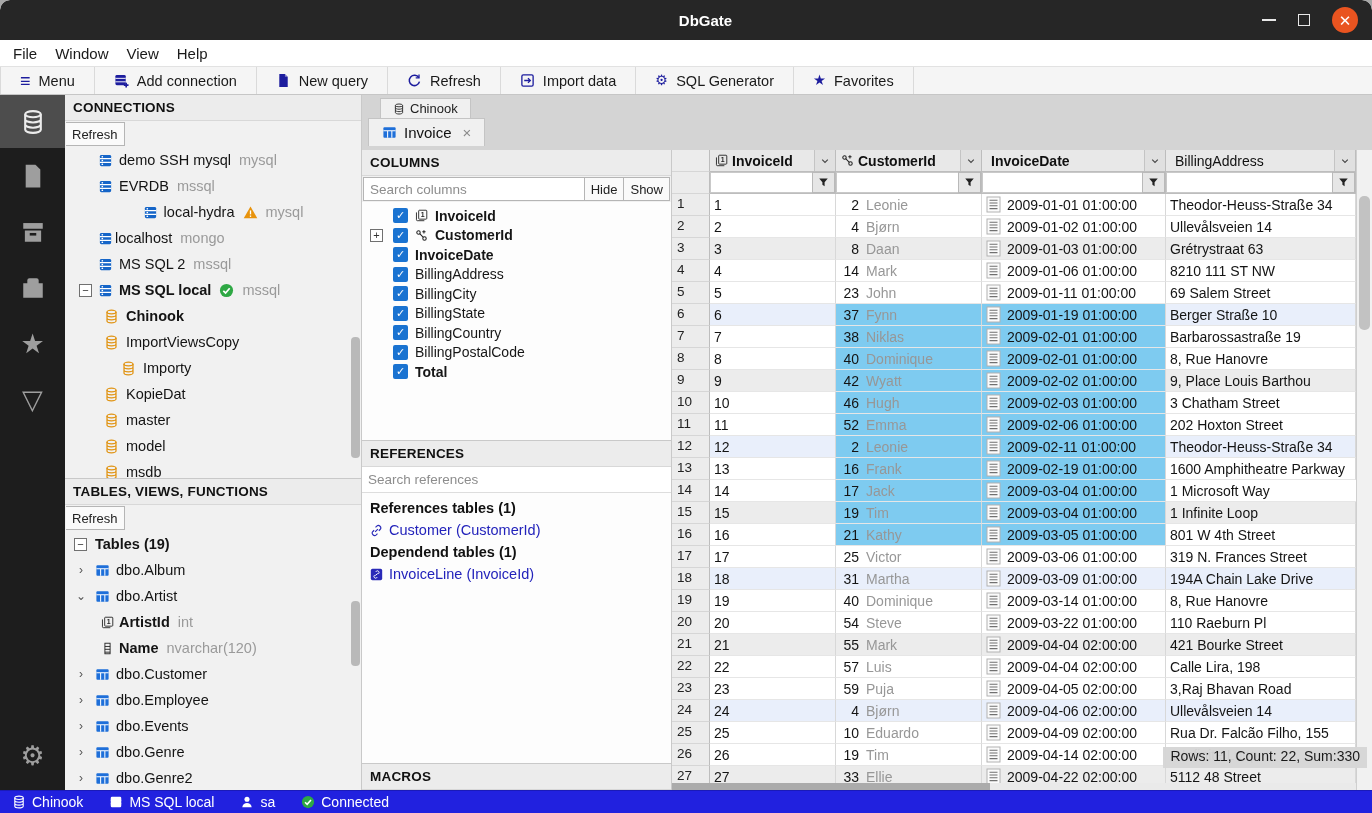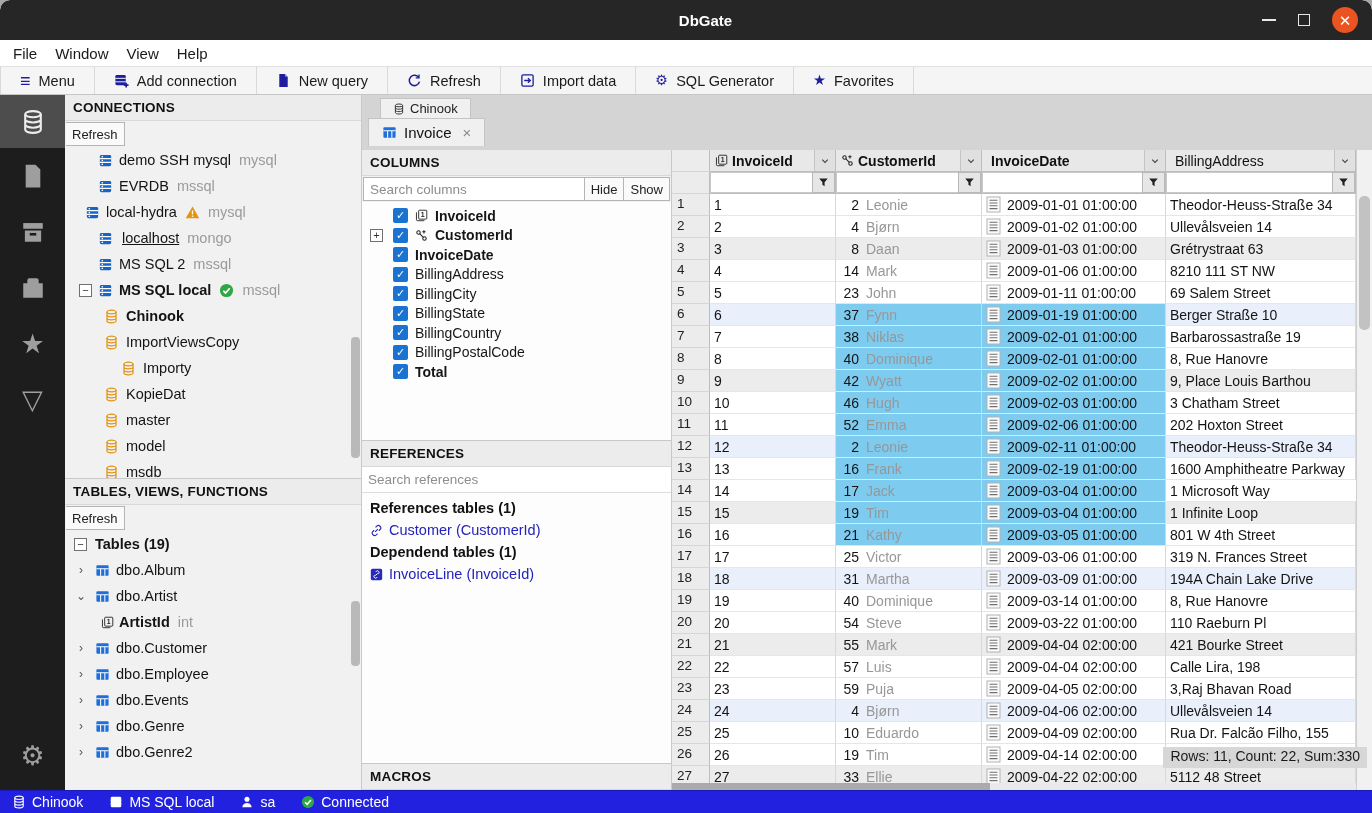--- a/index.html
+++ b/index.html
@@ -271,21 +271,21 @@
                   <rect x="2" y="2" width="12" height="12" rx="1.5" fill="currentColor"></rect>
                   <path stroke="#fff" stroke-width="1.1" d="M2 6h12M2 10h12"></path>
                   <circle cx="4.6" cy="4" r=".9" fill="#fff"></circle>
                   <circle cx="4.6" cy="8" r=".9" fill="#fff"></circle>
                   <circle cx="4.6" cy="12" r=".9" fill="#fff"></circle>
                 </svg>
               </span>
               <span class="lbl" style="margin-left: 6px;">EVRDB</span>
               <span class="eng">mssql</span>
             </div>
-            <div class="lrow" style="padding-left: 1px;">
+            <div class="lrow" style="padding-left: 1px; justify-content: center;">
               <span style="width: 19px;">&nbsp;</span>
               <span class="icon" style="color: rgb(21, 101, 200);">
                 <svg viewBox="0 0 16 16">
                   <rect x="2" y="2" width="12" height="12" rx="1.5" fill="currentColor"></rect>
                   <path stroke="#fff" stroke-width="1.1" d="M2 6h12M2 10h12"></path>
                   <circle cx="4.6" cy="4" r=".9" fill="#fff"></circle>
                   <circle cx="4.6" cy="8" r=".9" fill="#fff"></circle>
                   <circle cx="4.6" cy="12" r=".9" fill="#fff"></circle>
                 </svg>
               </span>
@@ -303,21 +303,21 @@
               <span style="width: 19px;">&nbsp;</span>
               <span class="icon" style="color: rgb(21, 101, 200);">
                 <svg viewBox="0 0 16 16">
                   <rect x="2" y="2" width="12" height="12" rx="1.5" fill="currentColor"></rect>
                   <path stroke="#fff" stroke-width="1.1" d="M2 6h12M2 10h12"></path>
                   <circle cx="4.6" cy="4" r=".9" fill="#fff"></circle>
                   <circle cx="4.6" cy="8" r=".9" fill="#fff"></circle>
                   <circle cx="4.6" cy="12" r=".9" fill="#fff"></circle>
                 </svg>
               </span>
-              <span class="lbl" style="margin-left: 9px; text-decoration: underline;">localhost</span>
+              <span class="lbl" style="margin-left: 2px;">localhost</span>
               <span class="eng">mongo</span>
             </div>
             <div class="lrow" style="padding-left: 14px;">
               <span style="width: 19px;">&nbsp;</span>
               <span class="icon" style="color: rgb(21, 101, 200);">
                 <svg viewBox="0 0 16 16">
                   <rect x="2" y="2" width="12" height="12" rx="1.5" fill="currentColor"></rect>
                   <path stroke="#fff" stroke-width="1.1" d="M2 6h12M2 10h12"></path>
                   <circle cx="4.6" cy="4" r=".9" fill="#fff"></circle>
                   <circle cx="4.6" cy="8" r=".9" fill="#fff"></circle>
@@ -446,20 +446,30 @@
             <div class="lrow" style="padding-left: 36px;">
               <span class="icon sm" style="color: rgb(34, 34, 34); margin-right: 5px;">
                 <svg viewBox="0 0 16 16" fill="none" stroke="currentColor" stroke-width="1.1">
                   <rect x="4.5" y="1.5" width="10" height="11" rx="1"></rect>
                   <path d="M1.8 4.2v9a1.2 1.2 0 0 0 1.2 1.2h8.5"></path>
                   <text x="9.5" y="10.3" font-size="8.5" font-weight="bold" fill="currentColor" stroke="none" text-anchor="middle">1</text>
                 </svg>
               </span>
               <span class="lbl b">ArtistId</span>
               <span class="dtype">int</span>
+            </div>
+            <div class="lrow" style="padding-left: 36px;">
+              <span class="icon sm" style="color: rgb(34, 34, 34); margin-right: 5px;">
+                <svg viewBox="0 0 16 16" fill="none" stroke="currentColor" stroke-width="1.1">
+                  <rect x="4.8" y="1.5" width="6.4" height="13"></rect>
+                  <path d="M4.8 5.5h6.4M4.8 9h6.4M4.8 12.5h6.4"></path>
+                </svg>
+              </span>
+              <span class="lbl b">Name</span>
+              <span class="dtype">nvarchar(120)</span>
             </div>
             <div class="lrow" style="padding-left: 9px;">
               <span class="chev">›</span>
               <span class="icon" style="color: rgb(30, 111, 217); margin: 0px 6px 0px 7px;">
                 <svg viewBox="0 0 16 16">
                   <rect x="1.5" y="2.5" width="13" height="11" rx="1" fill="currentColor"></rect>
                   <path stroke="#fff" stroke-width="1.1" d="M1.5 6.2h13M6 6.2v7.3M10.5 6.2v7.3"></path>
                 </svg>
               </span>
               <span class="lbl">dbo.Customer</span>

